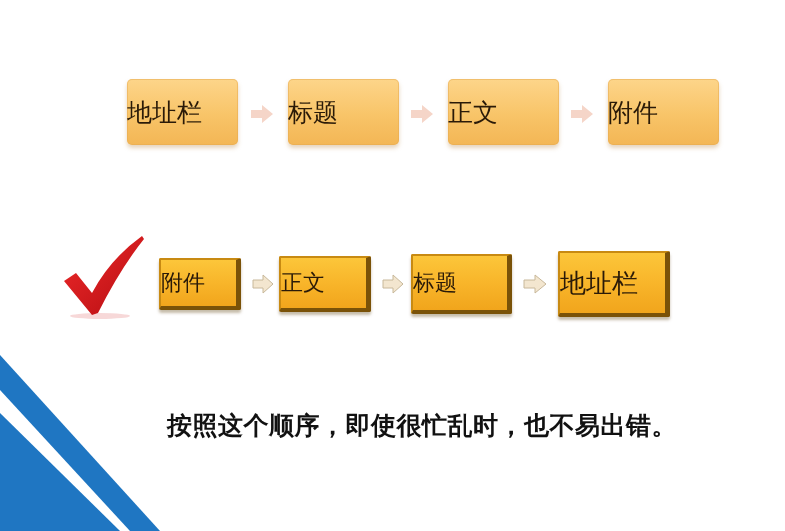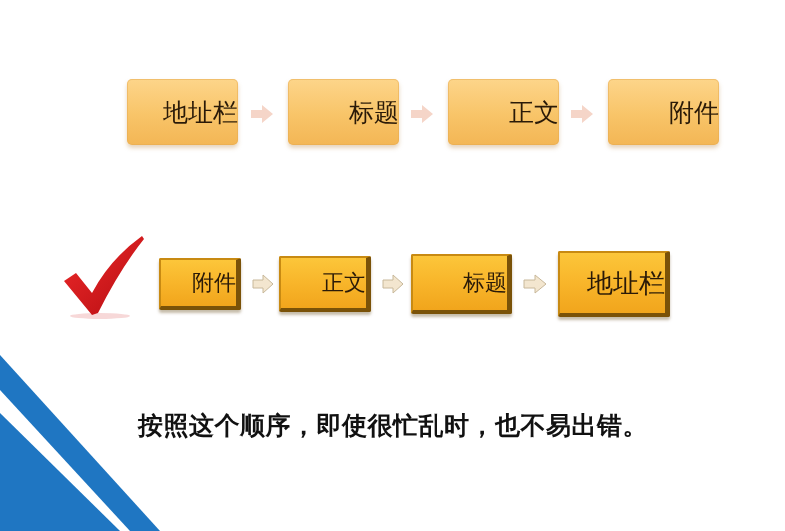--- a/index.html
+++ b/index.html
@@ -2,41 +2,41 @@
 <html><head>
   <meta charset="utf-8">
   <style>
     html, body { margin: 0; padding: 0; }
     body {
       width: 785px; height: 531px; position: relative; overflow: hidden;
       background: #ffffff;
       font-family: "DejaVu Serif", "Liberation Serif", serif;
     }
     .box {
-      position: absolute; display: flex; align-items: center; justify-content: flex-end;
+      position: absolute; display: flex; align-items: center; justify-content: flex-start;
       color: #2a1a08; box-sizing: border-box;
     }
     .box.soft {
       background: linear-gradient(180deg, #fdd58a 0%, #f8c468 55%, #f3b655 100%);
       border-radius: 5px;
       box-shadow: 0 3px 4px rgba(180,130,60,0.35), inset 0 0 0 1px rgba(230,170,80,0.5);
       font-size: 25px;
     }
     .box.gold {
       background: linear-gradient(180deg, #fcc63a 0%, #f8b52a 50%, #f1a51c 100%);
       border: 2px solid #c88a12;
       border-right: 5px solid #7a5208;
       border-bottom: 4px solid #7a5208;
       border-radius: 2px;
       box-shadow: 0 3px 3px rgba(90,60,10,0.35);
       font-size: 22px;
     }
     .arrow { position: absolute; }
     .tagline {
-      position: absolute; left: 138px; top: 409px;
+      position: absolute; left: 167px; top: 409px;
       font-family: "DejaVu Sans", "Liberation Sans", sans-serif;
       font-weight: bold; font-size: 25px; color: #111; letter-spacing: 0.5px;
       white-space: nowrap;
     }
     .corner { position: absolute; left: 0; top: 355px; }
     .check { position: absolute; left: 62px; top: 233px; }
   </style>
 </head>
 <body>
 

